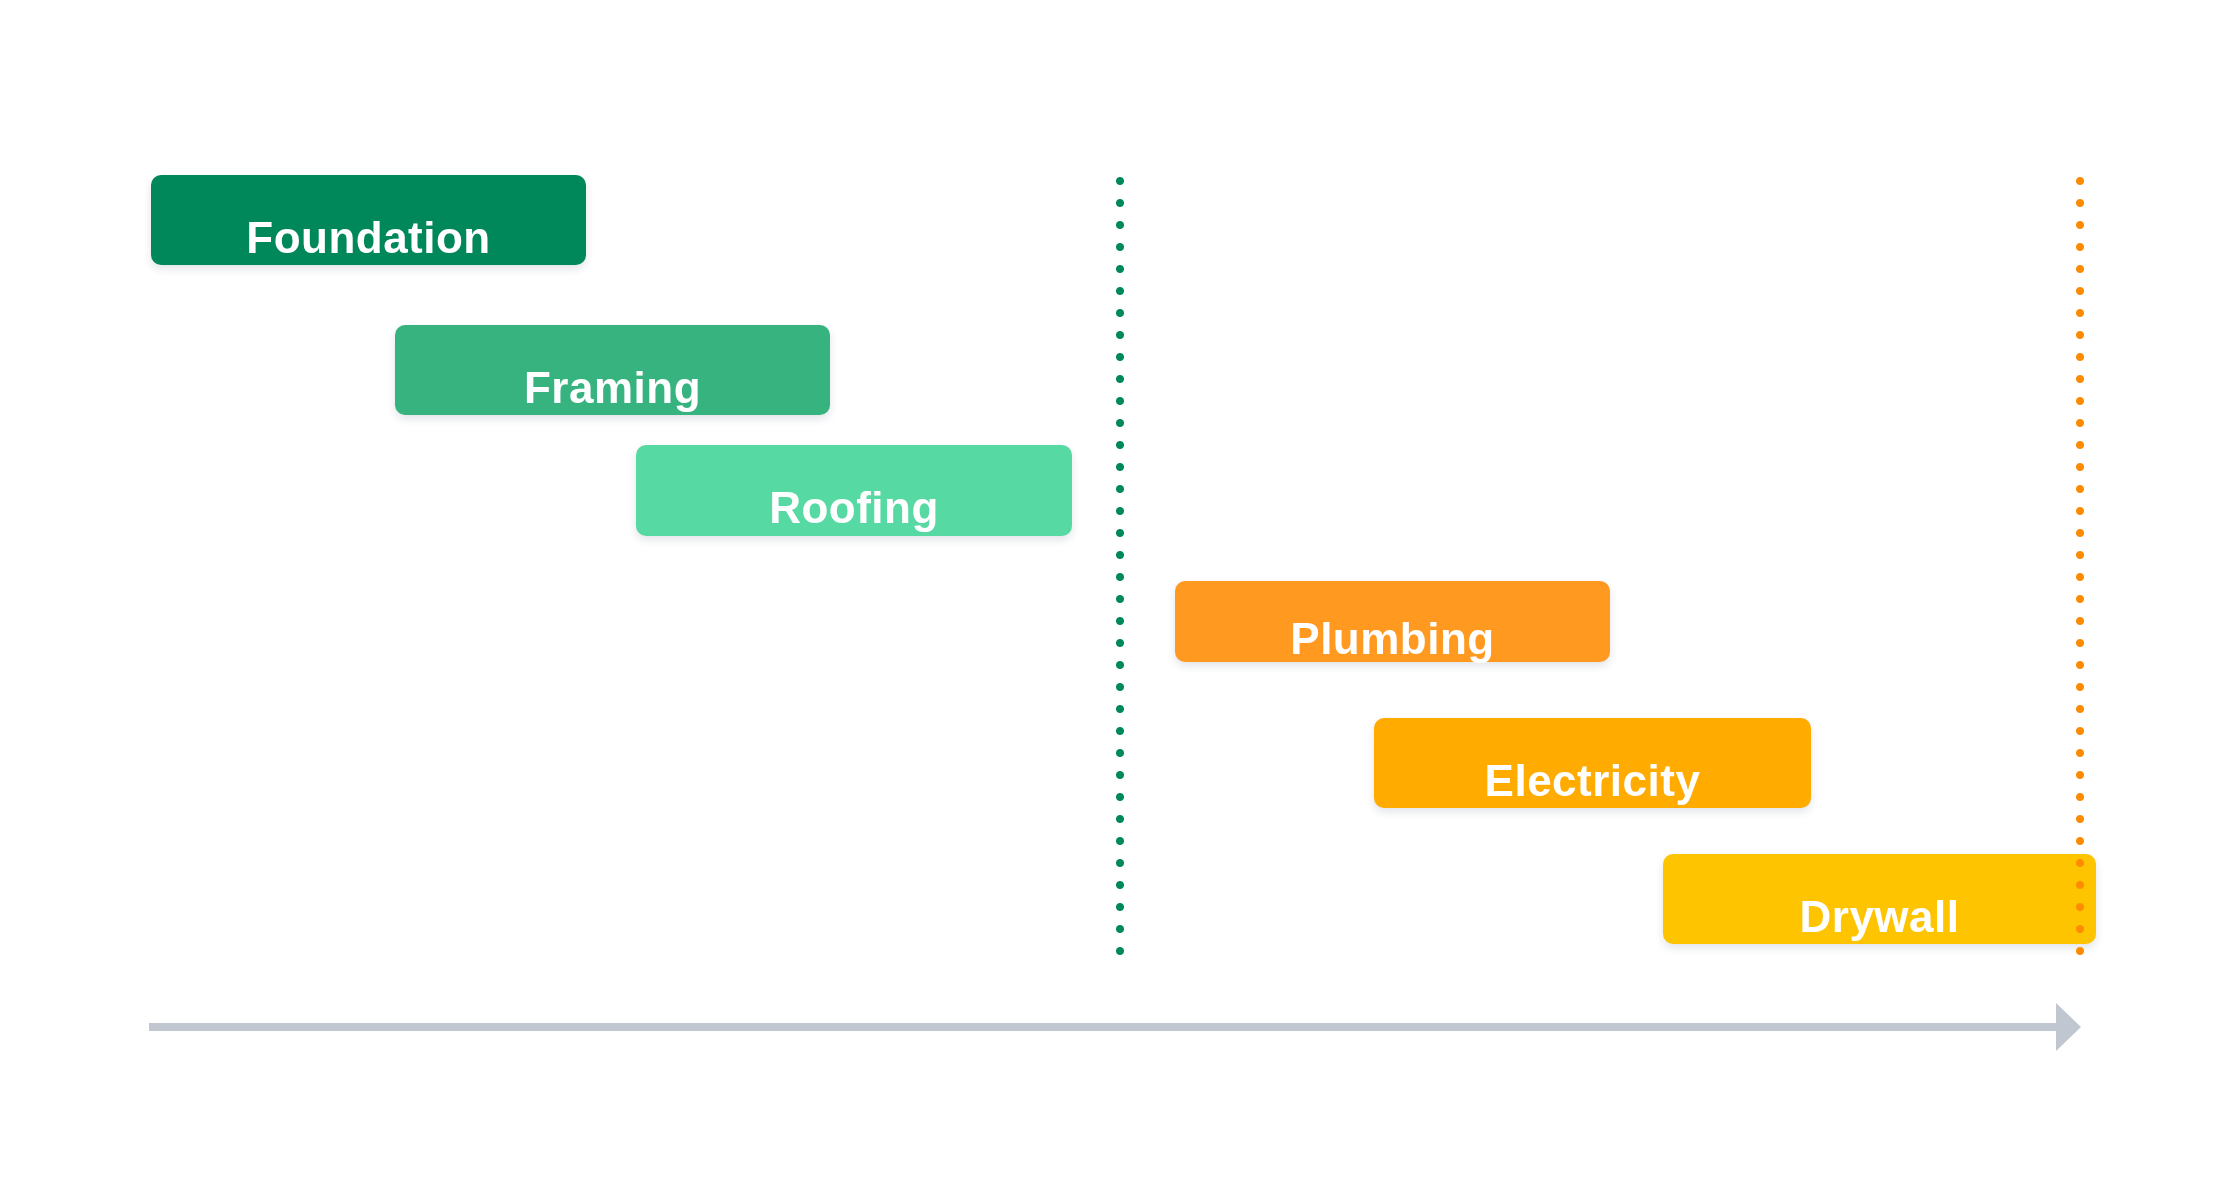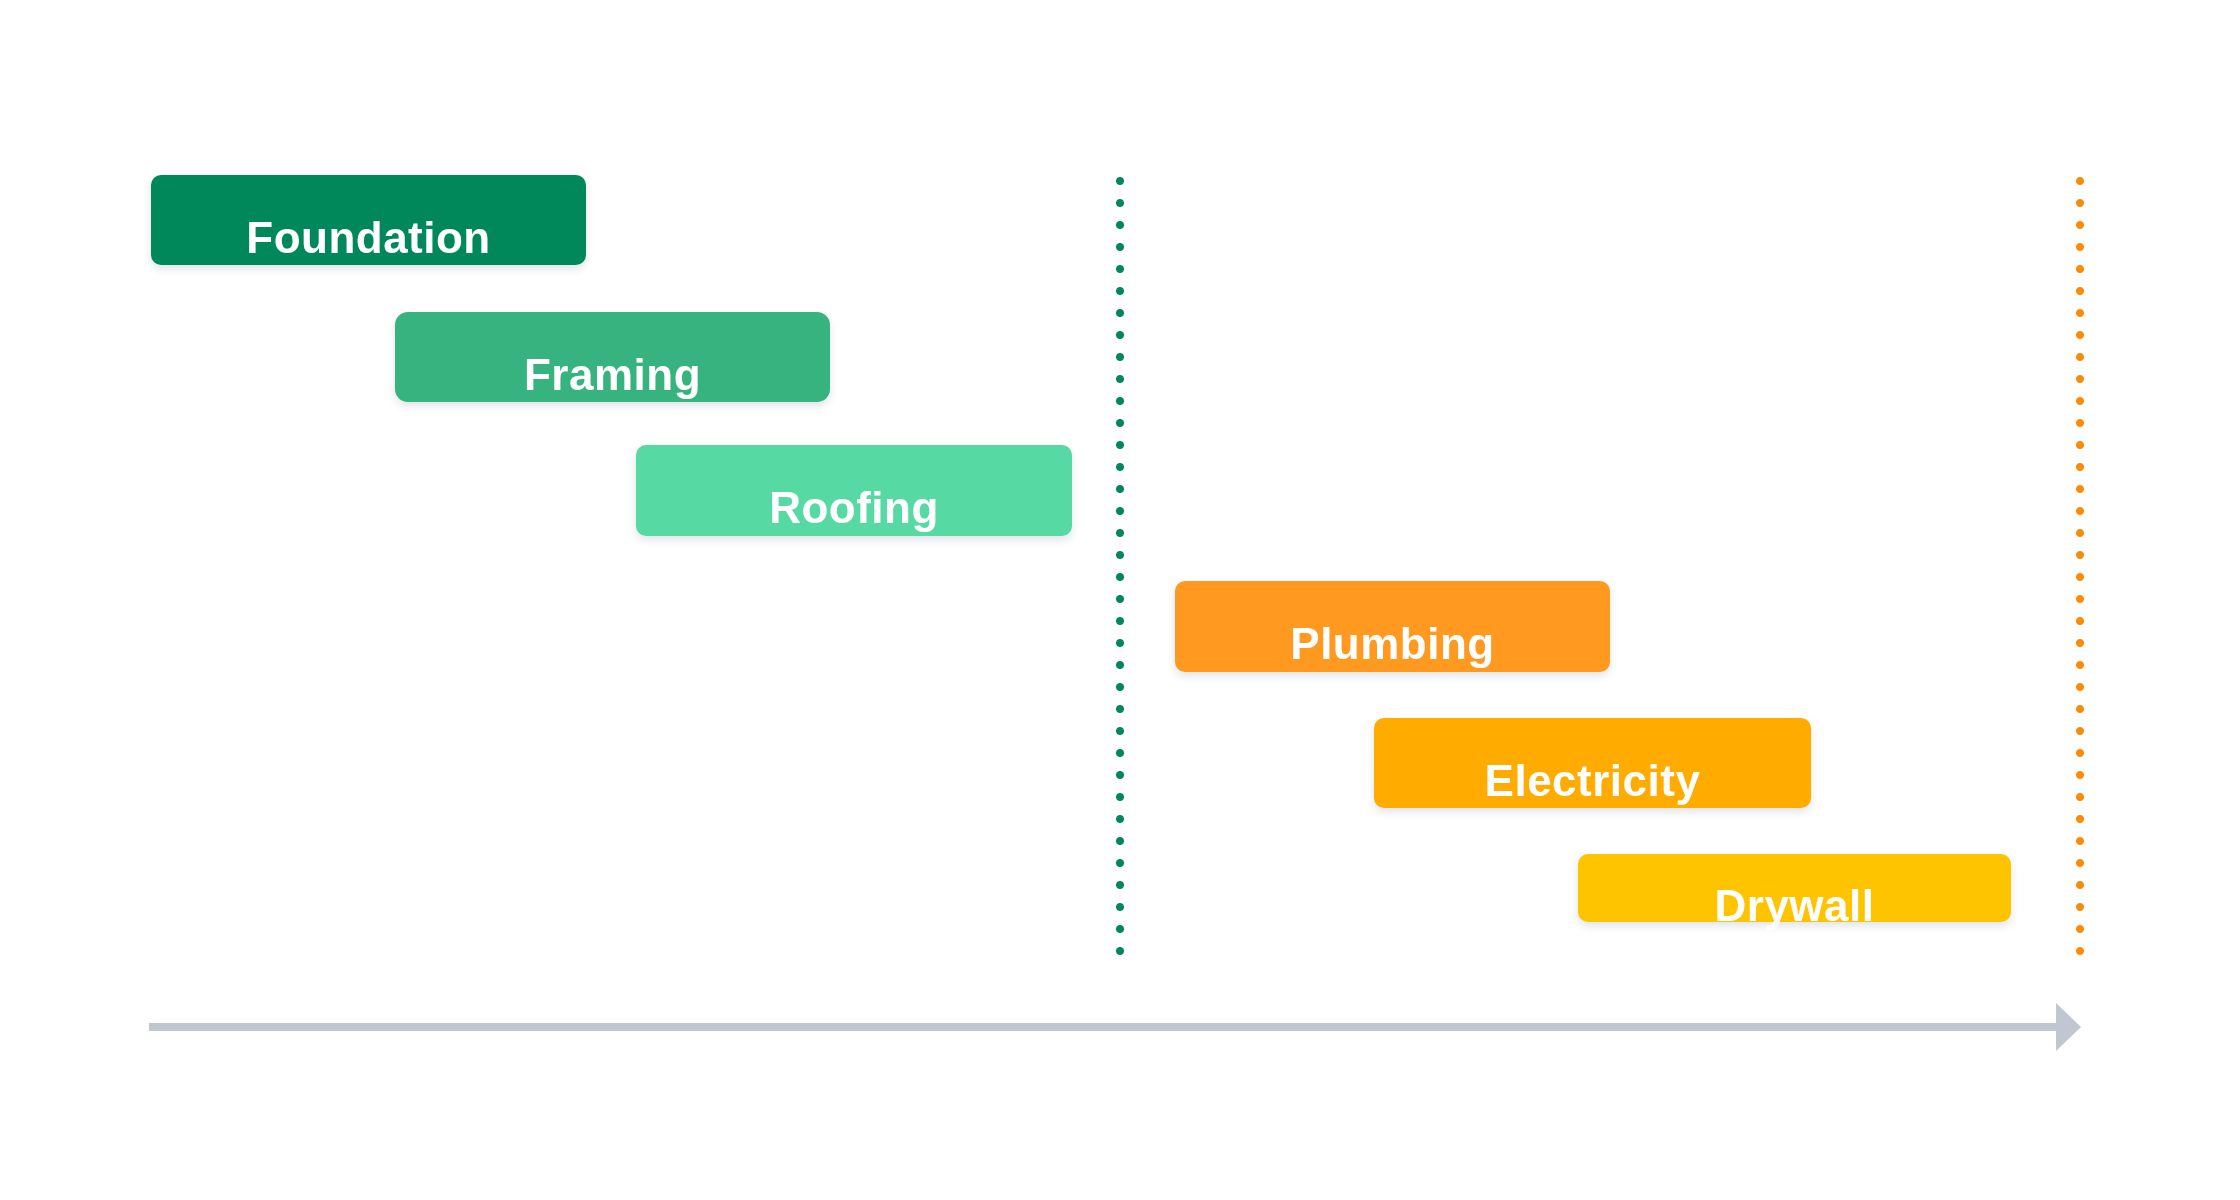--- a/index.html
+++ b/index.html
@@ -43,37 +43,37 @@
 </style>
 </head>
 <body>
 
 <div class="canvas">
 
   <div class="bar" style="left: 151px; top: 175px; width: 435px; height: 90px; background: rgb(0, 135, 90);">
     <span class="bar-label">Foundation</span>
   </div>
 
-  <div class="bar" style="left: 395px; top: 312px; width: 435px; height: 90px; background: rgb(54, 179, 126); border-radius: 13px;">
+  <div class="bar" style="left: 395px; top: 325px; width: 435px; height: 90px; background: rgb(54, 179, 126);">
     <span class="bar-label">Framing</span>
   </div>
 
   <div class="bar" style="left: 636px; top: 445px; width: 436px; height: 91px; background: rgb(87, 217, 163); justify-content: center;">
     <span class="bar-label">Roofing</span>
   </div>
 
-  <div class="bar" style="left: 1175px; top: 581px; width: 435px; height: 91px; background: rgb(255, 153, 31);">
+  <div class="bar" style="left: 1175px; top: 581px; width: 435px; height: 81px; background: rgb(255, 153, 31);">
     <span class="bar-label">Plumbing</span>
   </div>
 
   <div class="bar" style="left: 1374px; top: 718px; width: 437px; height: 90px; background: rgb(255, 171, 0); align-items: center;">
     <span class="bar-label">Electricity</span>
   </div>
 
-  <div class="bar" style="left: 1578px; top: 854px; width: 433px; height: 68px; background: rgb(255, 196, 0);">
+  <div class="bar" style="left: 1663px; top: 854px; width: 433px; height: 90px; background: rgb(255, 196, 0);">
     <span class="bar-label">Drywall</span>
   </div>
 
   <div class="divider" style="left: 1116px; top: 170px; width: 8px; height: 787px; background-image: radial-gradient(circle, rgb(0, 135, 90) 3.5px, transparent 4.5px); background-size: 100% 22px;"></div>
   <div class="divider" style="left: 2076px; top: 170px; width: 8px; height: 787px; background-image: radial-gradient(circle, rgb(255, 139, 0) 3.5px, transparent 4.5px); background-size: 100% 22px;"></div>
 
   <svg class="axis-svg" xmlns="http://www.w3.org/2000/svg" width="1932" height="54" viewBox="0 0 1932 54" style="left: 149px; top: 1000px;">
     <line x1="0" y1="27" x2="1907" y2="27" stroke="#C1C7D0" stroke-width="8"></line>
     <polygon points="1907,3 1932,27 1907,51" fill="#C1C7D0"></polygon>
   </svg>

